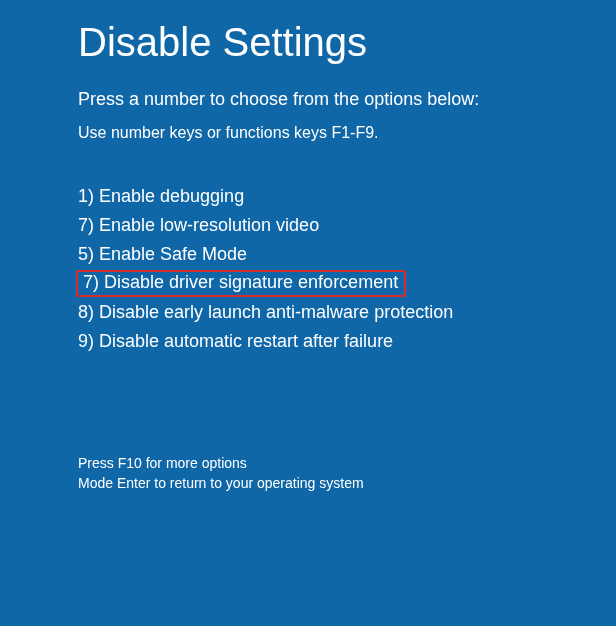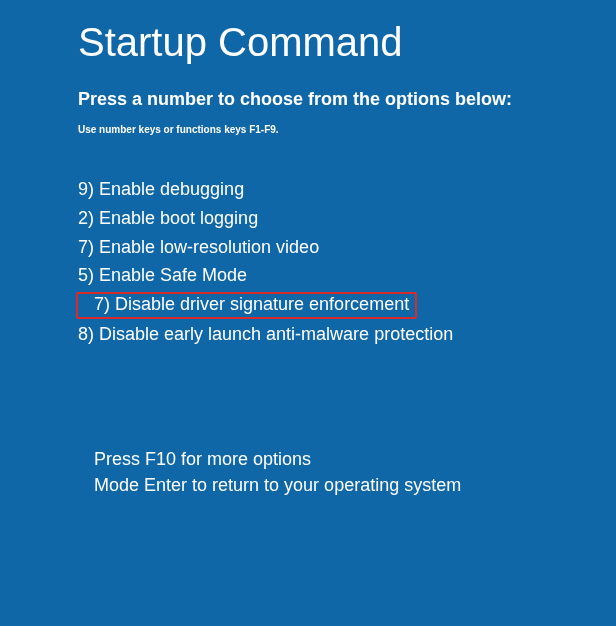--- a/index.html
+++ b/index.html
@@ -17,67 +17,66 @@
       overflow: hidden;
     }
     .title {
       font-size: 40px;
       font-weight: 300;
       letter-spacing: 0px;
       margin-bottom: 24px;
     }
     .subtitle {
       font-size: 18px;
-      font-weight: 700;
+      font-weight: 400;
       margin-bottom: 14px;
     }
     .hint {
-      font-size: 10px;
-      font-weight: 700;
+      font-size: 16px;
+      font-weight: 400;
       margin-bottom: 42px;
     }
     .options {
       margin-bottom: 98px;
     }
     .option-item {
       font-size: 18px;
       font-weight: 400;
       line-height: 1.1;
       padding: 3px 6px 3px 0;
       display: inline-block;
     }
     .option-row {
       line-height: 1;
       margin-bottom: 3px;
     }
     .highlighted {
       border: 2px solid #d92b2b;
       border-radius: 2px;
-      padding: 1px 6px 2px 16px;
+      padding: 1px 6px 2px 5px;
       margin-left: -2px;
     }
     .footer-line {
-      font-size: 18px;
+      font-size: 14px;
       font-weight: 400;
       line-height: 1.45;
-      margin-left: 16px;
     }
   </style>
 </head>
 <body>
 
-<h1 class="title">Startup Command</h1>
+<h1 class="title">Disable Settings</h1>
 
 <p class="subtitle">Press a number to choose from the options below:</p>
 
 <p class="hint">Use number keys or functions keys F1-F9.</p>
 
 <div class="options">
-  <div class="option-row"><span class="option-item">9) Enable debugging</span></div>
-  <div class="option-row"><span class="option-item">2) Enable boot logging</span></div>
+  <div class="option-row"><span class="option-item">1) Enable debugging</span></div>
   <div class="option-row"><span class="option-item">7) Enable low-resolution video</span></div>
   <div class="option-row"><span class="option-item">5) Enable Safe Mode</span></div>
   <div class="option-row"><span class="option-item highlighted">7) Disable driver signature enforcement</span></div>
   <div class="option-row"><span class="option-item">8) Disable early launch anti-malware protection</span></div>
+  <div class="option-row"><span class="option-item">9) Disable automatic restart after failure</span></div>
 </div>
 
 <p class="footer-line">Press F10 for more options</p>
 <p class="footer-line">Mode Enter to return to your operating system</p>
 
 </body></html>

